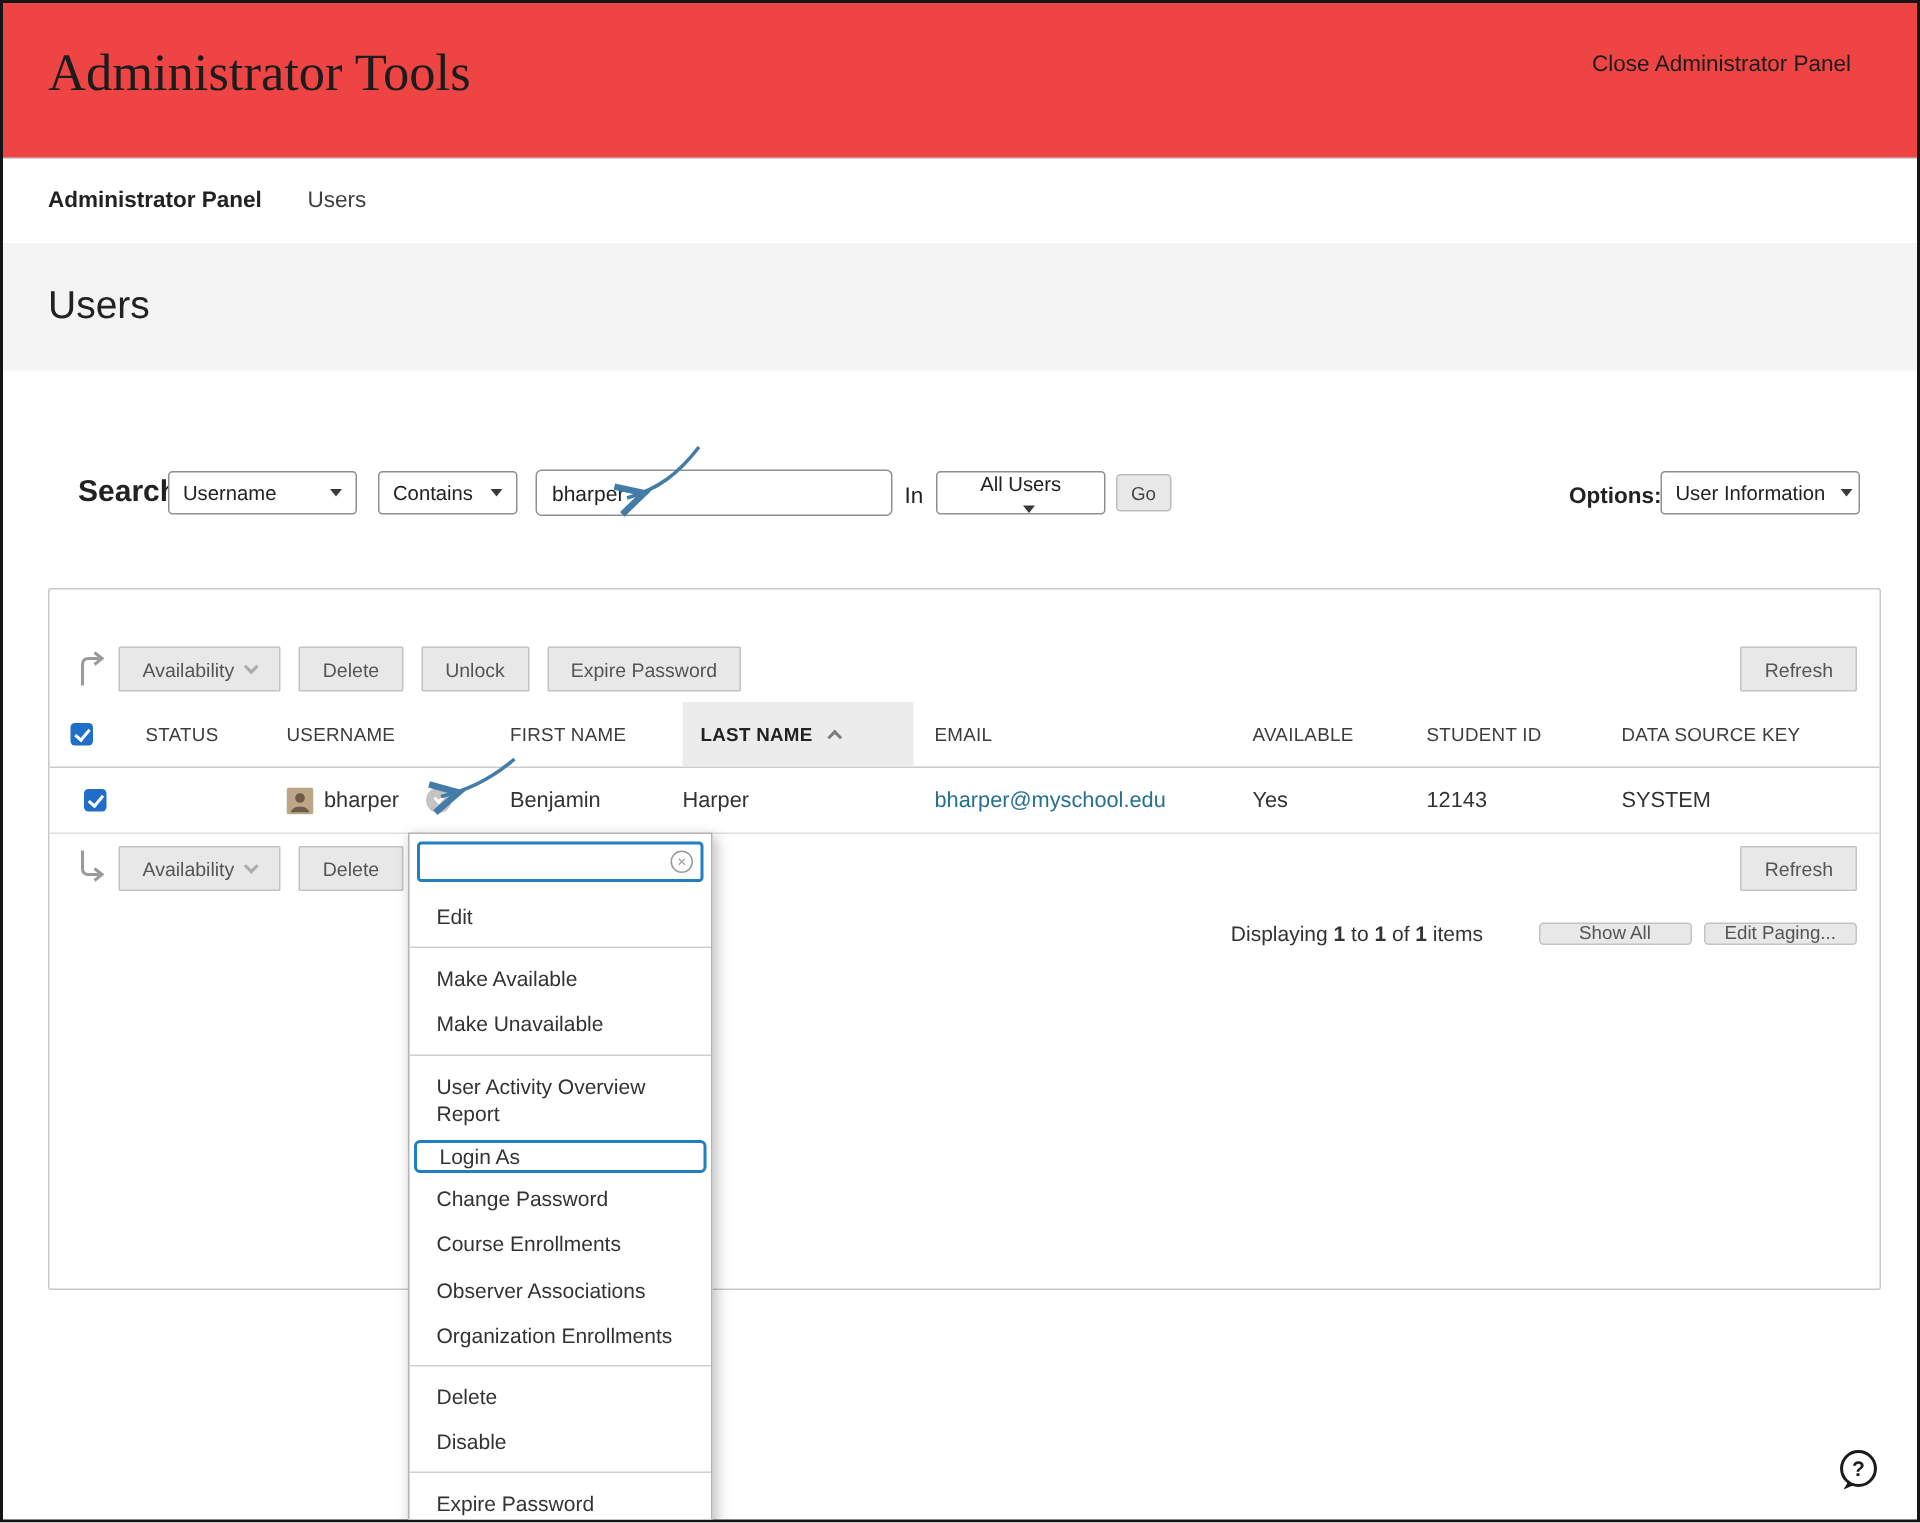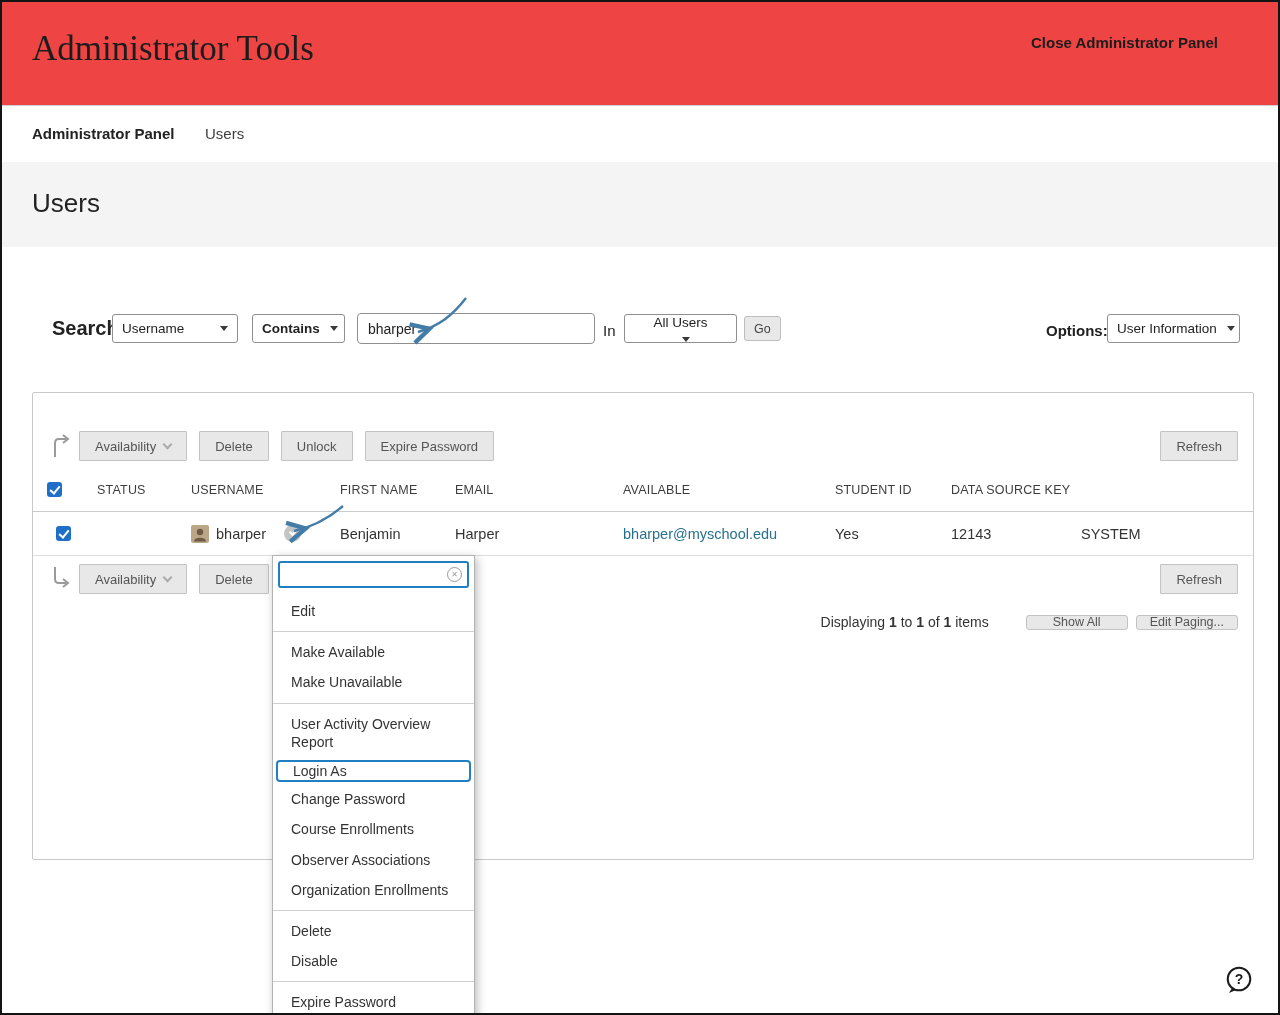--- a/index.html
+++ b/index.html
@@ -3,21 +3,21 @@
 <meta charset="utf-8">
 <style>
   * { box-sizing: border-box; margin: 0; padding: 0; }
   html,body { background:#fff; }
   body { width:1280px; height:1015px; font-family:"Liberation Sans","DejaVu Sans",sans-serif; color:#222; }
   .page { position:relative; width:1280px; height:1015px; border:2px solid #141414; background:#fff; overflow:hidden; }
 
   
   .app-header { position:absolute; left:0; top:0; width:100%; height:104px; background:#ef4444; border-bottom:1px solid #cfcfcf; }
   .app-title { position:absolute; left:30px; top:27px; font-family:"Liberation Serif","DejaVu Serif",serif; font-size:35px; font-weight:400; color:#1c1c1c; }
-  .close-btn { position:absolute; right:60px; top:32px; font-size:15px; font-weight:700; color:#1c1c1c; cursor:pointer; }
+  .close-btn { position:absolute; right:44px; top:32px; font-size:15px; font-weight:400; color:#1c1c1c; cursor:pointer; }
 
   
   .breadcrumb { position:absolute; left:0; top:105px; width:100%; height:55px; background:#fff; }
   .crumb1 { position:absolute; left:30px; top:18px; font-weight:700; font-size:15px; color:#222; cursor:pointer; }
   .crumb2 { position:absolute; left:203px; top:18px; font-size:15px; color:#3f3f3f; }
 
   
   .section-bar { position:absolute; left:0; top:160px; width:100%; height:85px; background:#f4f4f4; }
   .section-title { position:absolute; left:30px; top:26px; font-size:26px; font-weight:400; color:#222; }
 
@@ -28,21 +28,21 @@
   .chev { width:7px; height:7px; border-right:2px solid #9a9a9a; border-bottom:2px solid #9a9a9a; transform:rotate(45deg); display:inline-block; margin-top:-3px; }
 
   
   .search-row { position:absolute; left:0; top:293px; width:100%; height:97px; background:#fff; }
   .search-label { position:absolute; left:50px; top:22px; font-size:20px; font-weight:700; }
   .in-label { position:absolute; left:601px; top:27px; font-size:15px; }
   .options-label { position:absolute; left:1044px; top:27px; font-size:15px; font-weight:700; }
   .select { position:absolute; height:29px; display:flex; align-items:center; justify-content:space-between; padding:0 9px; background:#fff; border:1px solid #8f8f8f; border-radius:3px; font-size:13.5px; color:#222; cursor:pointer; overflow:hidden; white-space:nowrap; }
   .select .tri { width:0; height:0; border-left:4px solid transparent; border-right:4px solid transparent; border-top:5px solid #3a3a3a; margin-left:10px; flex:none; }
   .sel-field { left:110px; top:19px; width:126px; }
-  .sel-op { left:250px; top:19px; width:93px;font-weight:bold; }
+  .sel-op { left:250px; top:19px; width:93px; }
   .sel-scope { left:622px; top:19px; width:113px;flex-direction:column; }
   .sel-options { left:1105px; top:19px; width:133px; }
   .search-input { position:absolute; left:355px; top:18px; width:238px; height:31px; border:1px solid #8f8f8f; border-radius:4px; padding:0 10px; font-size:14px; font-family:inherit; color:#222; }
   .go-btn { position:absolute; left:742px; top:21px; height:25px; padding:0 9px; background:#e8e8e8; border:1px solid #bdbdbd; border-radius:3px; font-size:12.5px; color:#444; display:flex; align-items:center; cursor:pointer; }
 
   
   .list { position:absolute; left:30px; top:390px; width:1222px; height:468px; background:#fff; border:1px solid #c9c9c9; border-radius:2px; }
   .toolbar { display:flex; align-items:center; gap:12px; margin:38px 15px 0 46px; position:relative; }
   .toolbar.bottom { margin-top:8px; }
   .btn { background:#e8e8e8; border:1px solid #c3c3c3; border-radius:1px; color:#555; font-size:13px; height:30px; padding:0 15px; display:inline-flex; align-items:center; gap:8px; cursor:pointer; white-space:nowrap; }
@@ -151,20 +151,26 @@
       <div class="btn refresh">Refresh</div>
     </div>
 
     <div class="grid head-row">
       <div class="cb-cell-h">
         <div class="cb"></div>
       </div>
       <div class="hcell">STATUS</div>
       <div class="hcell">USERNAME</div>
       <div class="hcell">FIRST NAME</div>
+      <div class="hcell-last">
+        <span class="sortbox">
+          <span>LAST NAME</span>
+          <span class="caret-up"></span>
+        </span>
+      </div>
       <div class="hcell">EMAIL</div>
       <div class="hcell">AVAILABLE</div>
       <div class="hcell">STUDENT ID</div>
       <div class="hcell">DATA SOURCE KEY</div>
     </div>
 
     <div class="grid data-row">
       <div class="cb-cell-r">
         <div class="cb"></div>
       </div>

